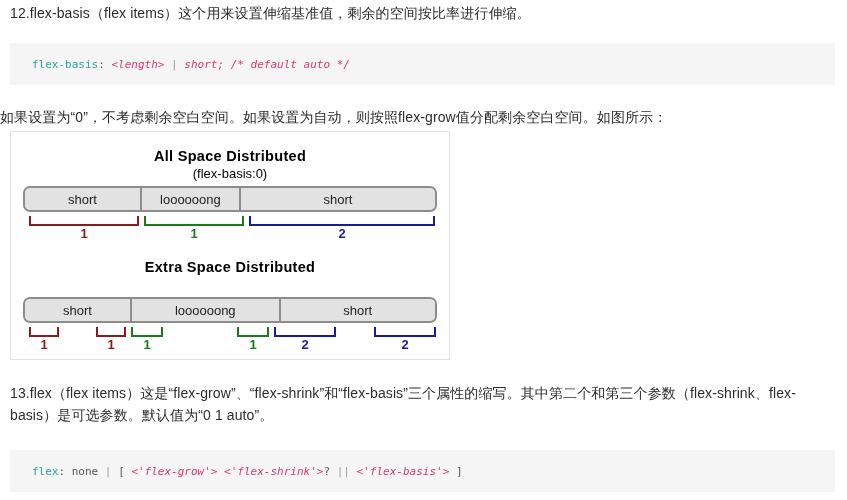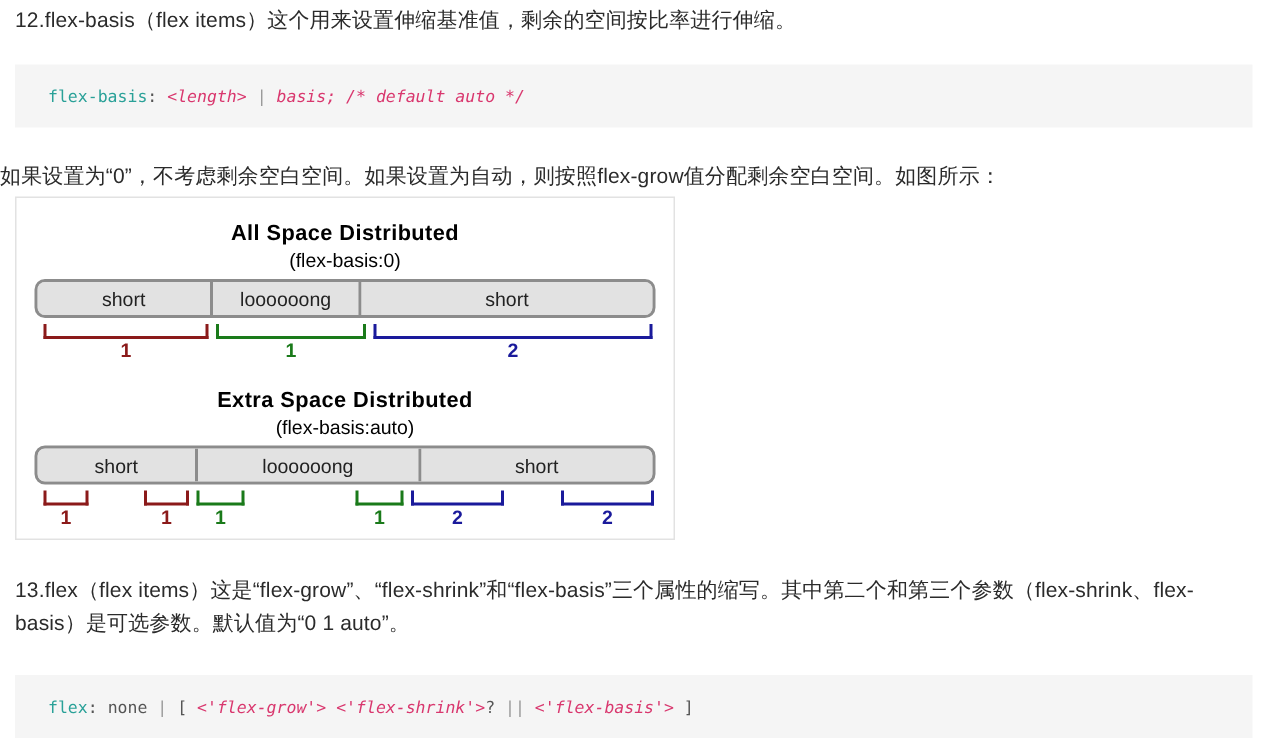--- a/index.html
+++ b/index.html
@@ -132,21 +132,21 @@
   .c-green { color: #1a7a1a; }
   .c-blue  { color: #1a1a9b; }
 </style>
 </head>
 <body>
 
 <div class="page">
 
   <div class="para" id="para-12">12.flex-basis（flex items）这个用来设置伸缩基准值，剩余的空间按比率进行伸缩。</div>
 
-  <div class="codeblock" id="code-1"><span class="tok-prop">flex-basis</span><span class="tok-plain">: </span><span class="tok-val">&lt;length&gt;</span><span class="tok-punct"> | </span><span class="tok-val">basis;</span><span class="tok-plain"> </span><span class="tok-val">/* default auto */</span></div>
+  <div class="codeblock" id="code-1"><span class="tok-prop">flex-basis</span><span class="tok-plain">: </span><span class="tok-val">&lt;length&gt;</span><span class="tok-punct"> | </span><span class="tok-val">short;</span><span class="tok-plain"> </span><span class="tok-val">/* default auto */</span></div>
 
   <div class="para" id="para-mid">如果设置为“0”，不考虑剩余空白空间。如果设置为自动，则按照flex-grow值分配剩余空白空间。如图所示：</div>
 
   <div id="figure">
 
     <div class="diagram">
       <div class="dg-title" style="top:16px;">All Space Distributed</div>
       <div class="dg-sub" style="top:34px;">(flex-basis:0)</div>
 
       <div class="track" style="left:12px; top:54px; width:414px; height:26px;">
@@ -160,21 +160,20 @@
 
       <div class="brk c-green" style="left:133px; top:84px; width:100px;"></div>
       <div class="brk-lbl c-green" style="left:133px; top:94px; width:100px;">1</div>
 
       <div class="brk c-blue" style="left:238px; top:84px; width:186px;"></div>
       <div class="brk-lbl c-blue" style="left:238px; top:94px; width:186px;">2</div>
     </div>
 
     <div class="diagram">
       <div class="dg-title" style="top:127px;">Extra Space Distributed</div>
-      <div class="dg-sub" style="top:145px;">(flex-basis:auto)</div>
 
       <div class="track" style="left:12px; top:165px; width:414px; height:26px;">
         <div class="fitem" style="width:108px;">short</div>
         <div class="fitem" style="width:150px;">loooooong</div>
         <div class="fitem" style="width:156px;">short</div>
       </div>
 
       <div class="brk c-red" style="left:18px;  top:195px; width:30px;"></div>
       <div class="brk-lbl c-red" style="left:18px;  top:205px; width:30px;">1</div>
 

